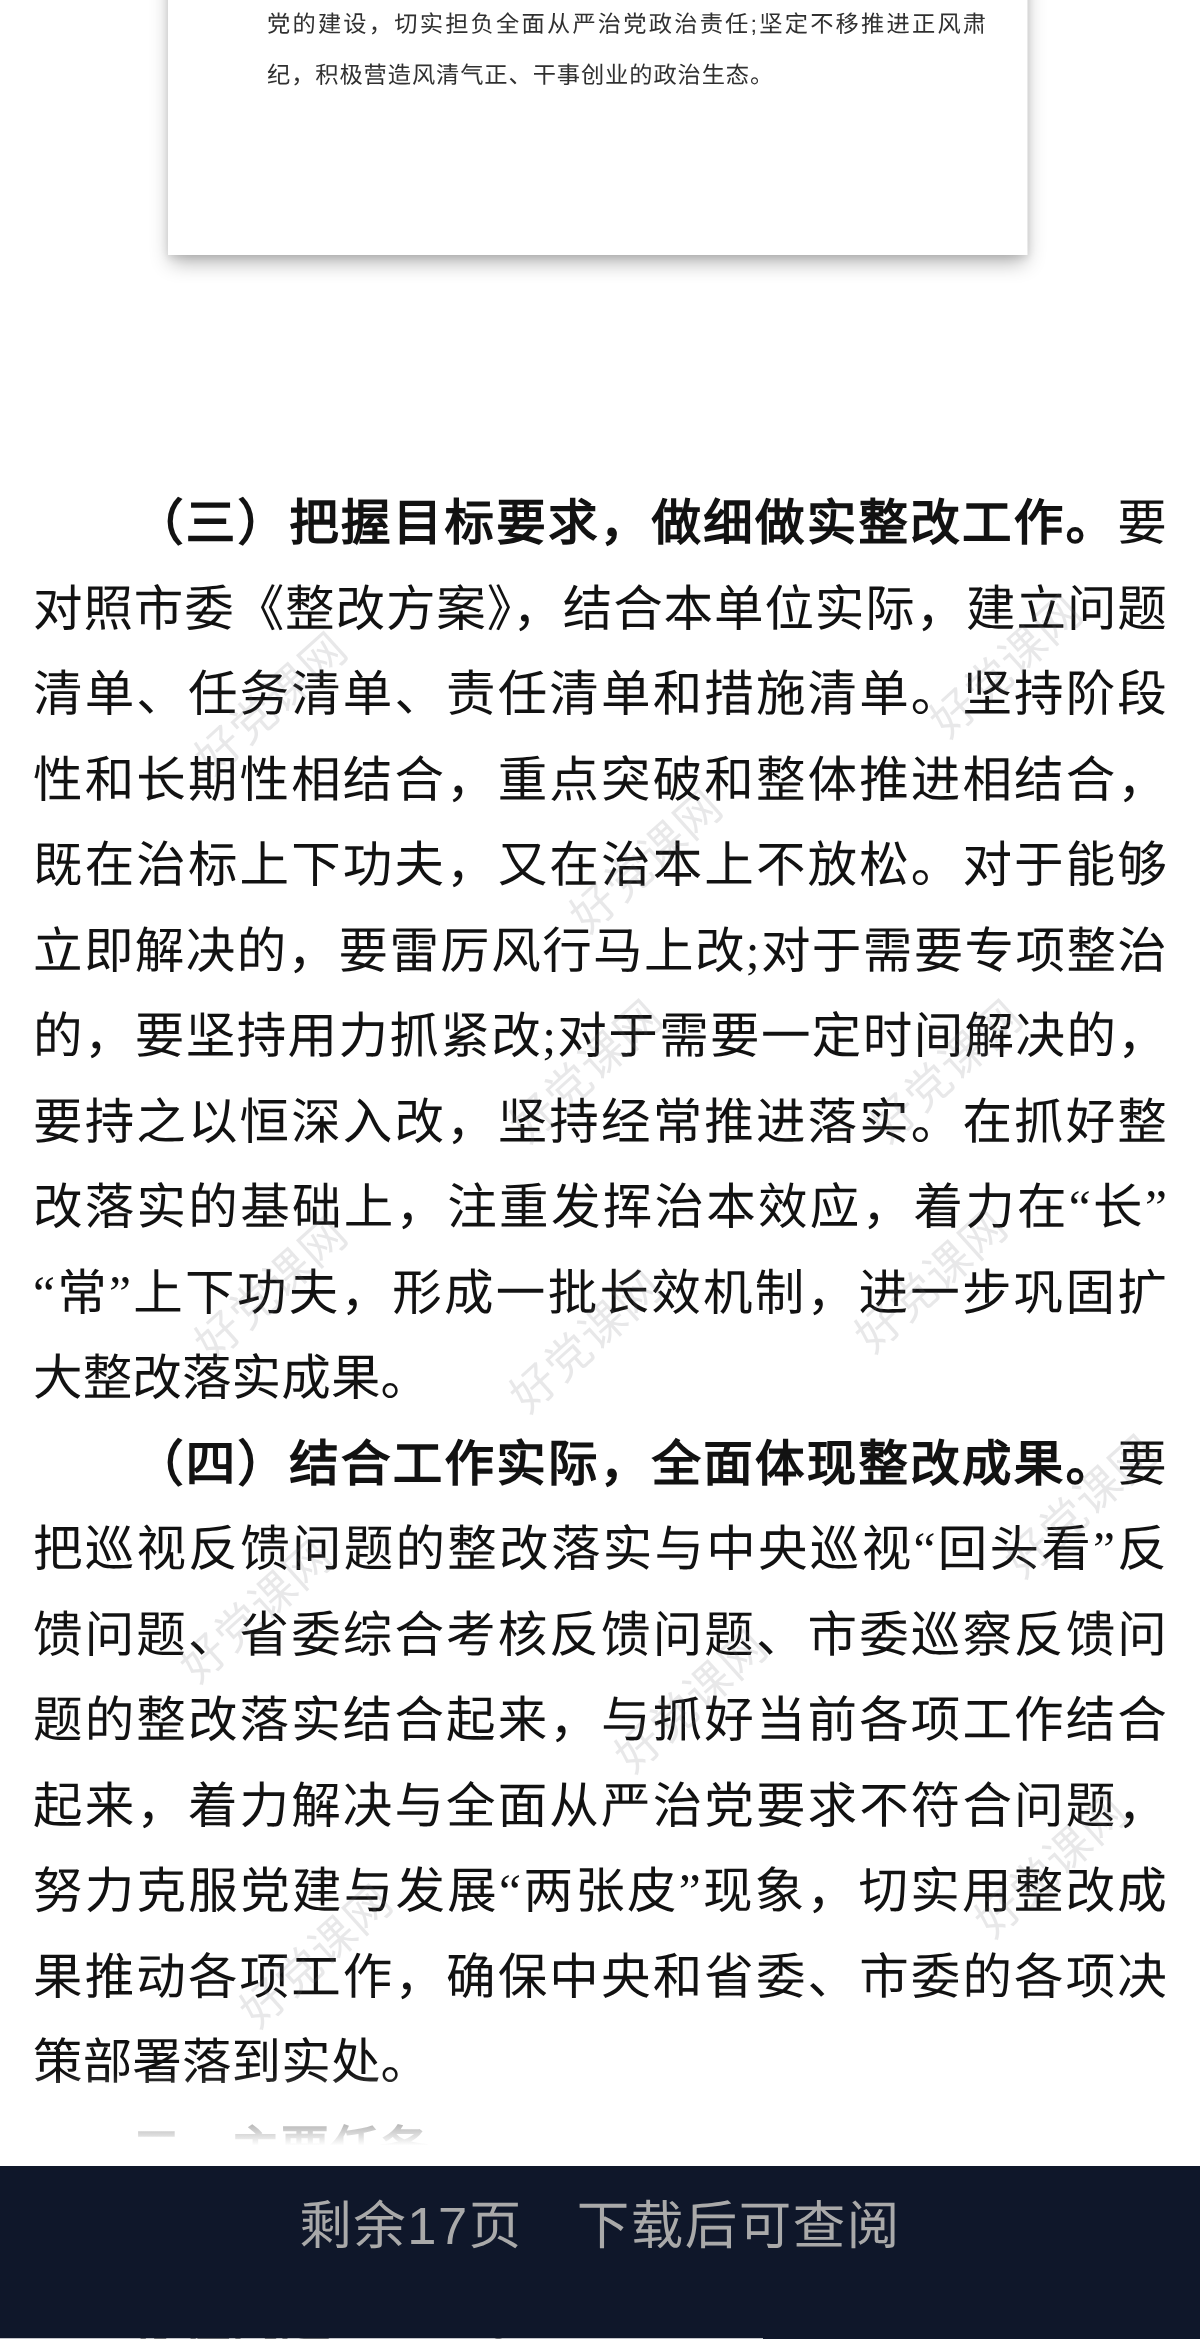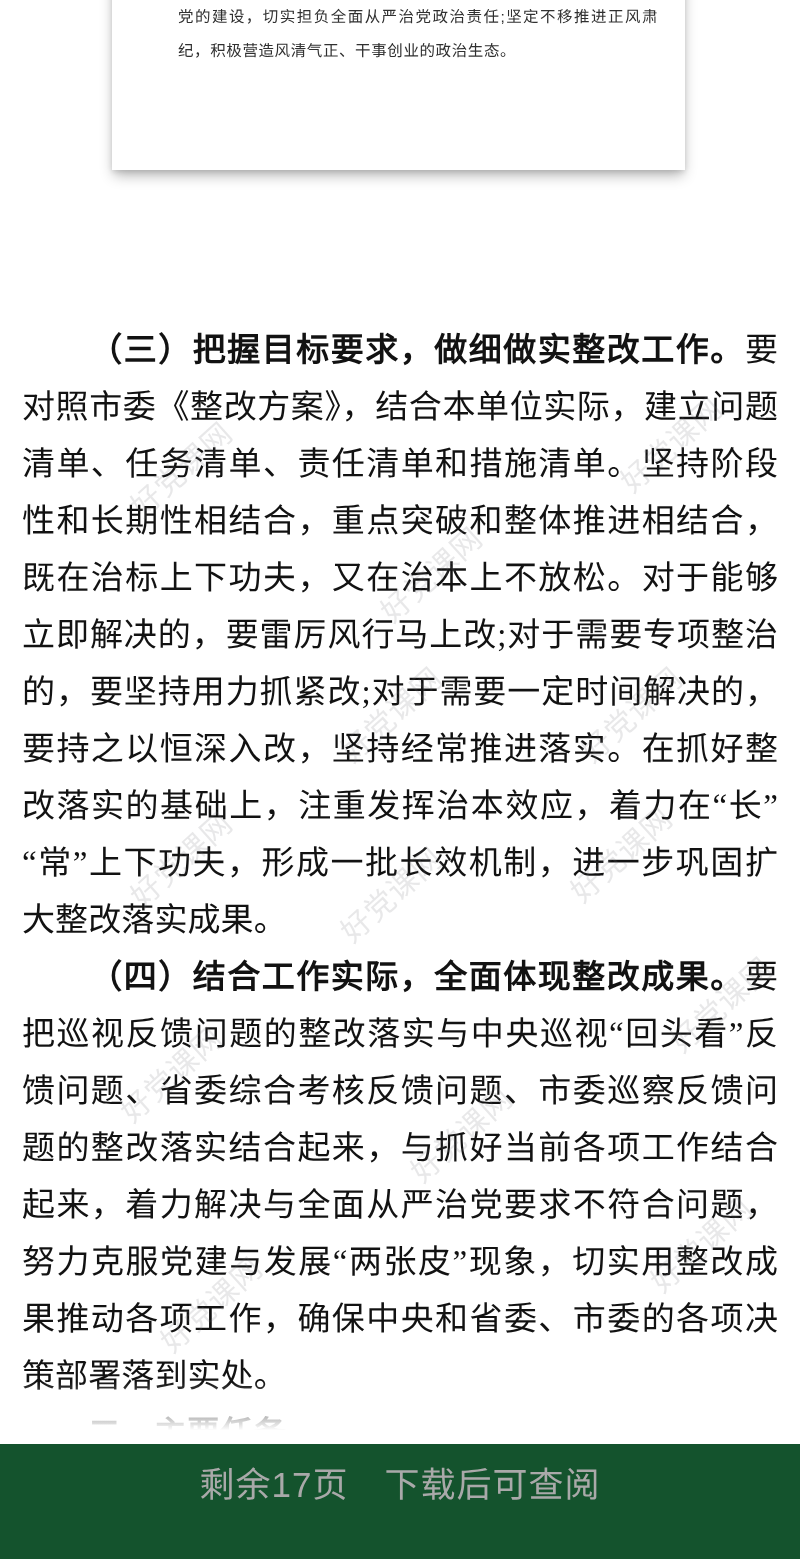--- a/index.html
+++ b/index.html
@@ -132,21 +132,21 @@
     height: 62px;
     background: linear-gradient(to bottom, rgba(255,255,255,0) 0%, #ffffff 78%, #ffffff 100%);
     z-index: 5;
   }
   .footer-bar {
     position: absolute;
     left: 0;
     right: 0;
     top: 1444px;
     height: 115px;
-    background: #14532d;
+    background: #0f172a;
     z-index: 6;
     display: flex;
     align-items: flex-start;
     justify-content: center;
     padding-top: 18px;
     box-sizing: border-box;
   }
   .footer-text {
     font-family: "Liberation Sans", "DejaVu Sans", sans-serif;
     font-size: 35px;

